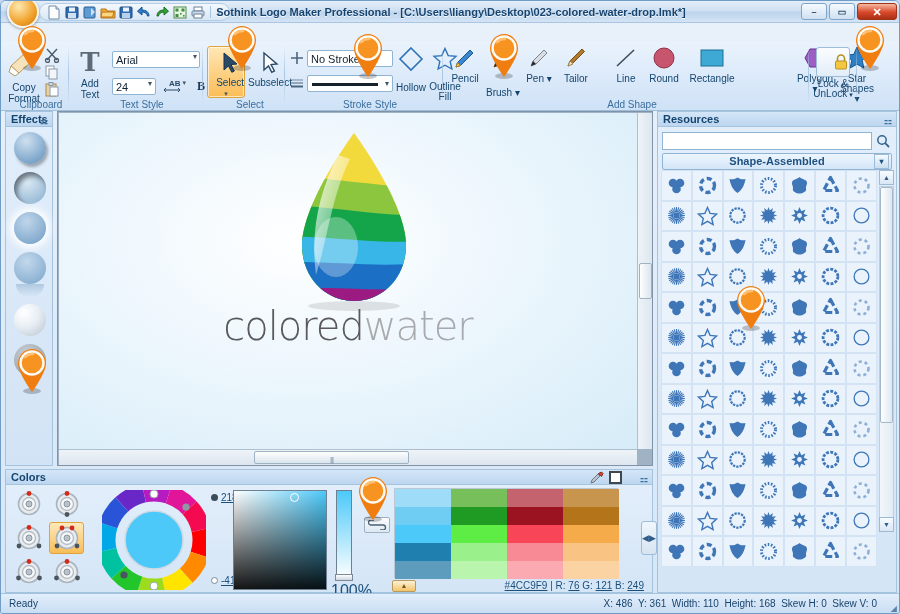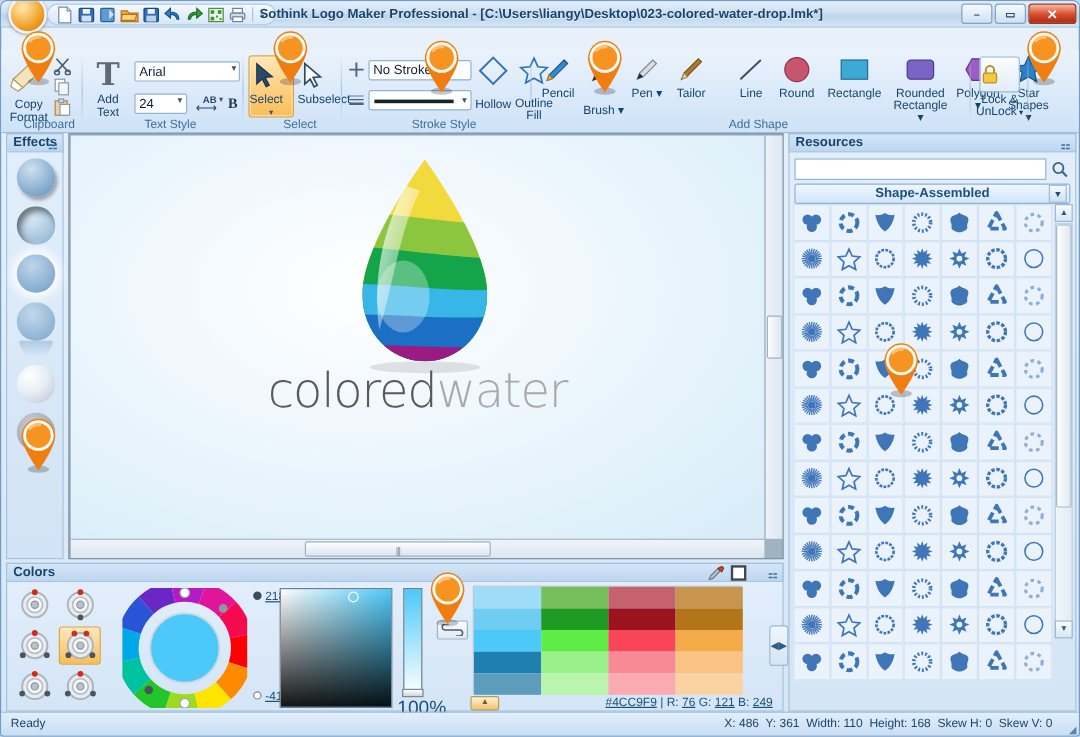--- a/index.html
+++ b/index.html
@@ -59,21 +59,21 @@
     font-size:10px; color:#3a6e9e;padding-left:12px; }
   .grp .gdiv { position:absolute; right:0; top:4px; width:1px; height:58px;
     background:linear-gradient(180deg,rgba(255,255,255,0),#a9c6e0,rgba(255,255,255,0)); }
   .bigbtn { position:absolute; text-align:center; font-size:10px; color:#14456e; line-height:11px; }
   .smlbl { font-size:10px; color:#14456e; }
 
   
   .ri { background:#fff; border:1px solid #8fb4d4; border-radius:2px; height:17px;
     font-size:11px; color:#123; padding:0 3px; line-height:15px; position:absolute; }
   .ricombo:after { content:"▾"; position:absolute; right:3px; top:0; font-size:8px; color:#456; }
-  .sqbtn { position:absolute; border:1px solid transparent; border-radius:3px; text-align:left; }
+  .sqbtn { position:absolute; border:1px solid transparent; border-radius:3px; text-align:right; }
   .sqbtn.sel { border-color:#e0a43c; background:linear-gradient(180deg,#ffe7b5,#fbbd58);
     box-shadow:inset 0 0 0 1px rgba(255,255,255,.6); }
 
   
   .panelhdr { background:linear-gradient(180deg,#d4e6f8,#bdd6ef); border:1px solid #a4c3de;
     height:16px; font-size:11px; font-weight:bold; color:#15456f; padding-left:5px; line-height:15px;
     position:relative; }
   .pin { position:absolute; right:4px; top:2px; font-size:9px; color:#3d6f9e; }
 
   .effects { position:absolute; left:4px; top:110px; width:48px; height:355px;
@@ -367,28 +367,20 @@
             <div class="smlbl" style="line-height: 10px; margin-top: 2px;">Round</div>
           </div>
           <div style="position: absolute; left: 242px; top: 0px; width: 54px; text-align: center;">
             <div style="height: 28px; display: flex; align-items: center; justify-content: center;">
               <svg width="26" height="26" viewBox="0 0 26 26">
                 <rect x="2" y="5" width="22" height="16" fill="#3ea9d4" stroke="#1d6e96"></rect>
               </svg>
             </div>
             <div class="smlbl" style="line-height: 10px; margin-top: 2px;">Rectangle</div>
           </div>
-          <div style="position: absolute; left: 298px; top: 0px; width: 52px; text-align: center;">
-            <div style="height: 28px; display: flex; align-items: center; justify-content: center;">
-              <svg width="26" height="26" viewBox="0 0 26 26">
-                <rect x="2" y="5" width="22" height="16" rx="3" fill="#7b63c4" stroke="#4b3690"></rect>
-              </svg>
-            </div>
-            <div class="smlbl" style="line-height: 10px; margin-top: 2px;">Rounded Rectangle ▾</div>
-          </div>
           <div style="position: absolute; left: 352px; top: 0px; width: 40px; text-align: center;">
             <div style="height: 28px; display: flex; align-items: center; justify-content: center;">
               <svg width="26" height="26" viewBox="0 0 26 26">
                 <path d="M8 4h10l5 9-5 9H8l-5-9z" fill="#9c5ec4" stroke="#6b3190"></path>
               </svg>
             </div>
             <div class="smlbl" style="line-height: 10px; margin-top: 2px;">Polygon ▾</div>
           </div>
           <div style="position: absolute; left: 394px; top: 0px; width: 40px; text-align: center;">
             <div style="height: 28px; display: flex; align-items: center; justify-content: center;">

